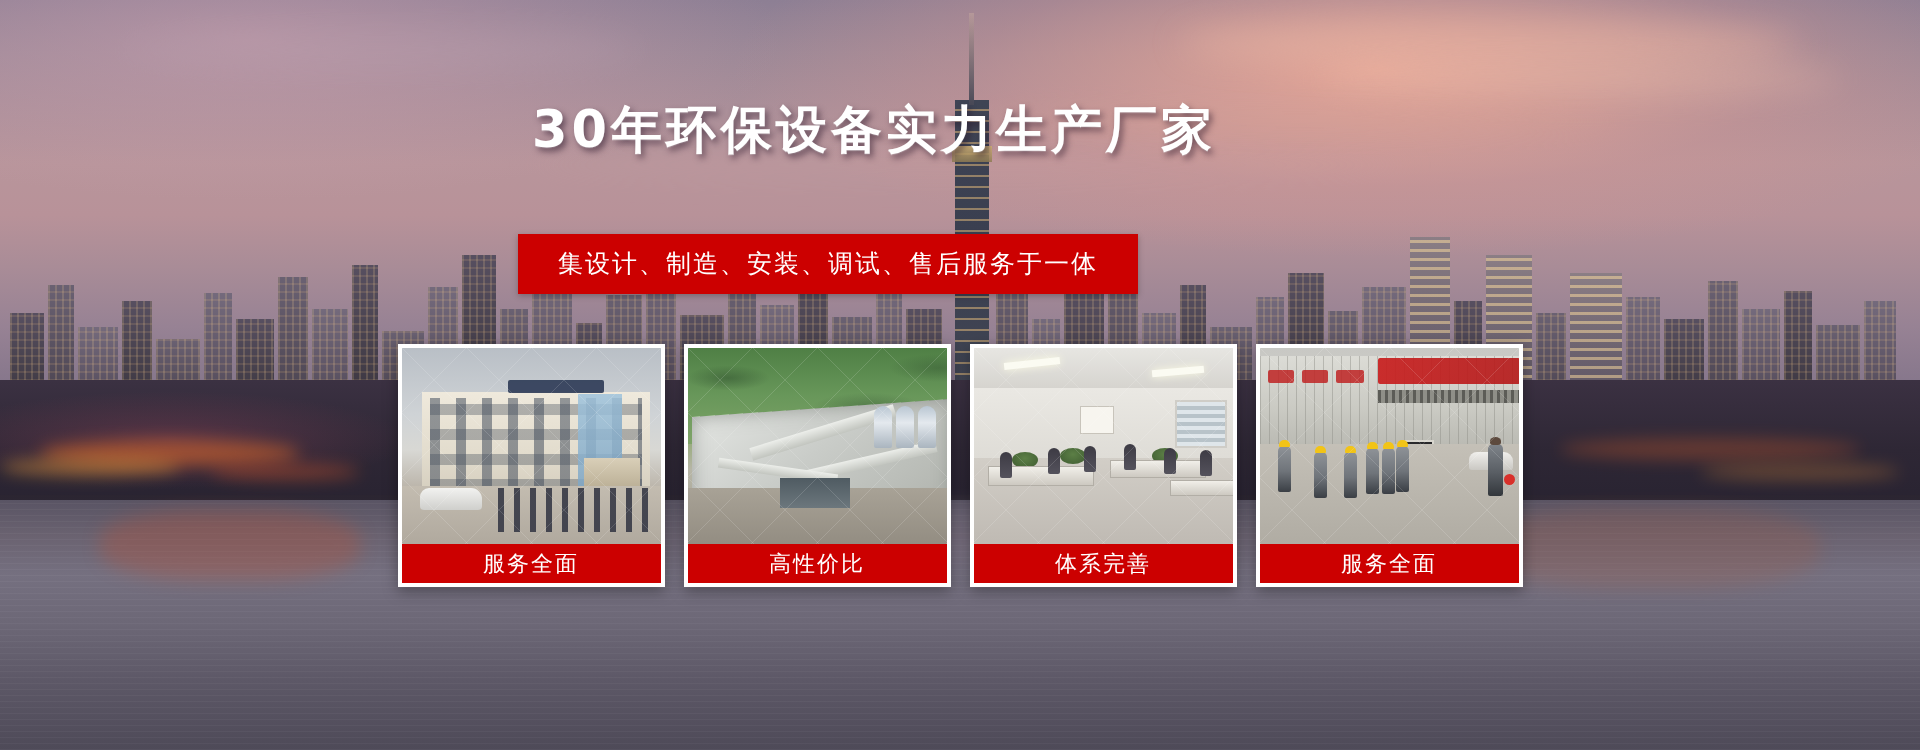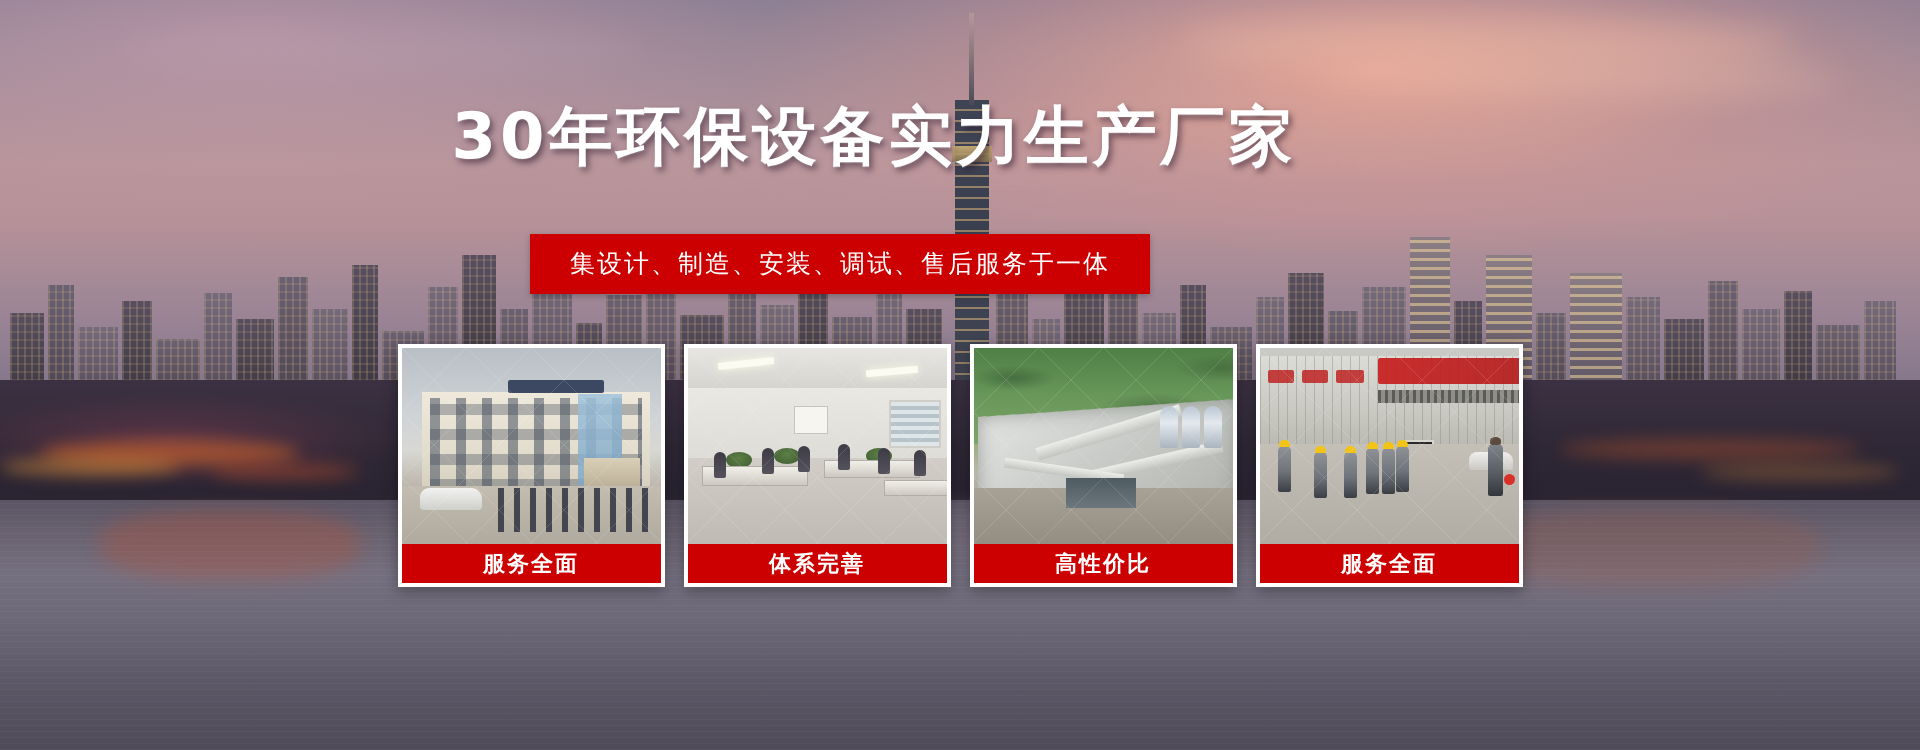--- a/index.html
+++ b/index.html
@@ -138,31 +138,31 @@
   }
 
   
   .content {
     position:absolute; left:0; top:0; width:1920px; height:750px;
   }
 
   .headline {
     position:absolute; top:104px; left:0; width:1748px;
     text-align:center;
-    font-size:64px;
+    font-size:51px;
     font-weight:bold;
     color:#ffffff;
     letter-spacing:4px;
     line-height:1;
     text-shadow: 3px 4px 6px rgba(40,20,40,0.55), 0 1px 0 rgba(255,255,255,0.3);
     font-family:"DejaVu Sans","Liberation Sans", sans-serif;
   }
 
   .subtitle-wrap {
-    position:absolute; top:234px; left:12px; width:1656px;
+    position:absolute; top:234px; left:0; width:1656px;
     display:flex; justify-content:center;
   }
   .subtitle {
     background:#cc0000;
     color:#ffffff;
     font-size:25px;
     letter-spacing:2px;
     padding:13px 40px 14px 40px;
     font-family:"DejaVu Sans","Liberation Sans", sans-serif;
     box-shadow:0 2px 6px rgba(0,0,0,0.25);
@@ -191,21 +191,20 @@
   .card-label {
     height:43px;
     background:#cc0000;
     color:#ffffff;
     font-size:22px;
     letter-spacing:2px;
     display:flex; align-items:center; justify-content:center;
     font-family:"DejaVu Sans","Liberation Sans", sans-serif;
     border:4px solid #ffffff;
     border-top:none;
-    font-weight:bold;
   }
 
   
   .wm {
     position:absolute; inset:0;
     background-image:
       repeating-linear-gradient(45deg, rgba(255,255,255,0.14) 0 1px, rgba(0,0,0,0) 1px 46px),
       repeating-linear-gradient(-45deg, rgba(255,255,255,0.14) 0 1px, rgba(0,0,0,0) 1px 46px);
     pointer-events:none;
   }
@@ -510,20 +509,37 @@
           <div class="b-entry"></div>
           <div class="b-ground"></div>
           <div class="b-car"></div>
           <div class="staff"></div>
           <div class="wm"></div>
         </div>
         <div class="card-label">服务全面</div>
       </div>
 
       <div class="card">
+        <div class="card-photo ph2">
+          <div class="green"></div>
+          <div class="plant"></div>
+          <div class="conveyor cv1"></div>
+          <div class="conveyor cv2"></div>
+          <div class="conveyor cv3"></div>
+          <div class="silo sl1"></div>
+          <div class="silo sl2"></div>
+          <div class="silo sl3"></div>
+          <div class="yard"></div>
+          <div class="shed"></div>
+          <div class="wm"></div>
+        </div>
+        <div class="card-label">高性价比</div>
+      </div>
+
+      <div class="card">
         <div class="card-photo ph3">
           <div class="ceiling"></div>
           <div class="light l1"></div>
           <div class="light l2"></div>
           <div class="wall"></div>
           <div class="poster"></div>
           <div class="window"></div>
           <div class="floor"></div>
           <div class="plant-pot pp1"></div>
           <div class="plant-pot pp2"></div>
@@ -536,37 +552,20 @@
           <div class="person p3"></div>
           <div class="person p4"></div>
           <div class="person p5"></div>
           <div class="person p6"></div>
           <div class="wm"></div>
         </div>
         <div class="card-label">体系完善</div>
       </div>
 
       <div class="card">
-        <div class="card-photo ph2">
-          <div class="green"></div>
-          <div class="plant"></div>
-          <div class="conveyor cv1"></div>
-          <div class="conveyor cv2"></div>
-          <div class="conveyor cv3"></div>
-          <div class="silo sl1"></div>
-          <div class="silo sl2"></div>
-          <div class="silo sl3"></div>
-          <div class="yard"></div>
-          <div class="shed"></div>
-          <div class="wm"></div>
-        </div>
-        <div class="card-label">高性价比</div>
-      </div>
-
-      <div class="card">
         <div class="card-photo ph4">
           <div class="fac-wall"></div>
           <div class="small-sign ss1"></div>
           <div class="small-sign ss2"></div>
           <div class="small-sign ss3"></div>
           <div class="big-sign"></div>
           <div class="louver"></div>
           <div class="door"></div>
           <div class="yard4"></div>
           <div class="car4"></div>

